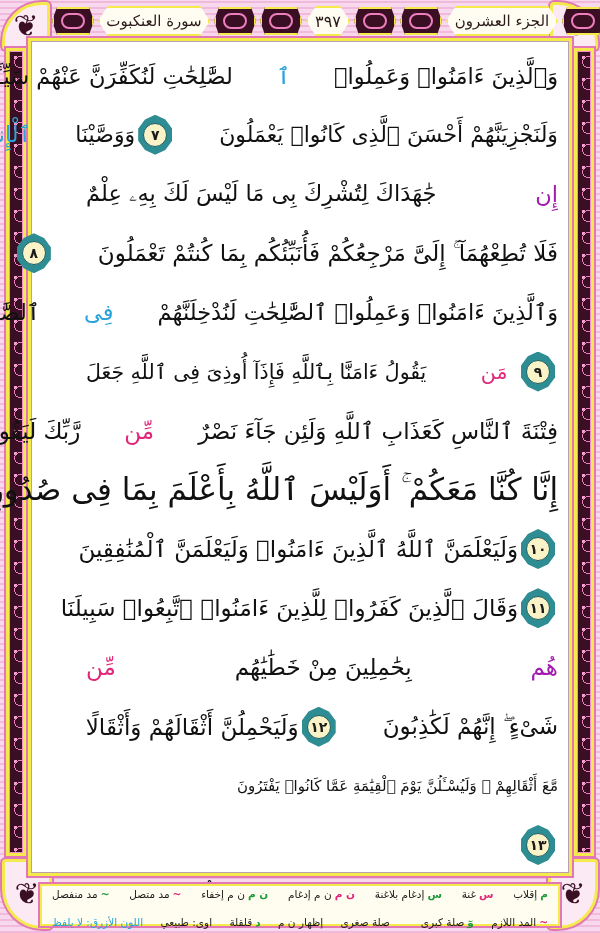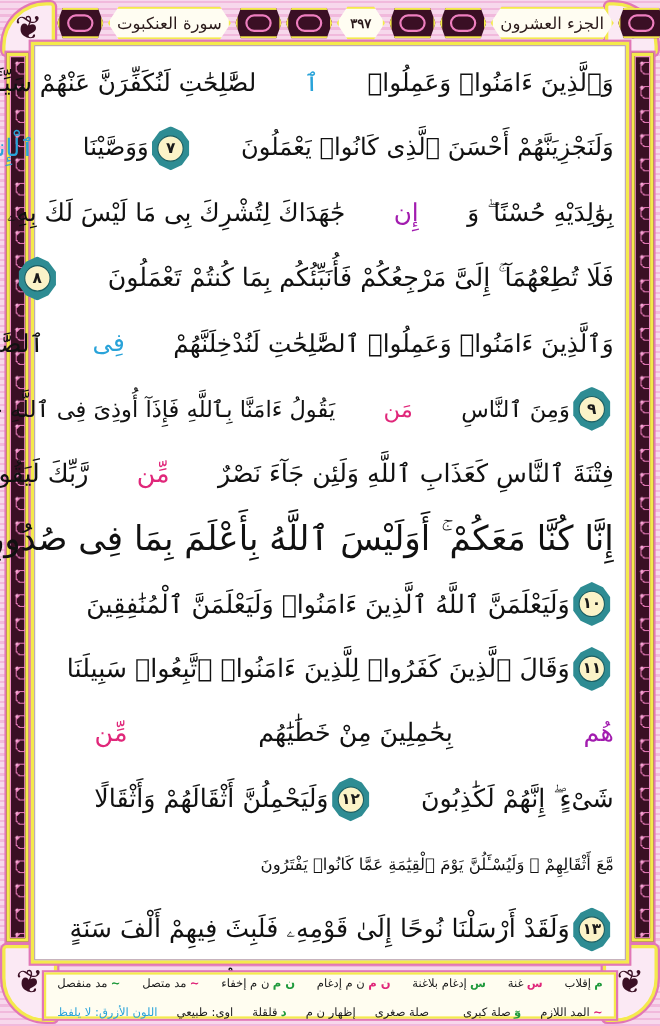--- a/index.html
+++ b/index.html
@@ -63,21 +63,21 @@
   .h-cartouche {
     flex: 0 0 auto; height: 30px;
     background: #fffdf2;
     border: 2px solid #f4ea4c;
     box-shadow: 0 0 0 2px #e277b6;
     clip-path: polygon(10px 0, calc(100% - 10px) 0, 100% 50%, calc(100% - 10px) 100%, 10px 100%, 0 50%);
     display: flex; align-items: center; justify-content: center;
     color: #2a1a1a; font-family: "DejaVu Serif", serif;
   }
   .h-title { width: 112px; font-size: 15px; direction: rtl; }
-  .h-page  { width: 44px; font-size: 12px; font-weight: bold; }
+  .h-page  { width: 44px; font-size: 16px; font-weight: normal; }
 
   
   .panel {
     position: absolute; left: 31px; top: 41px; width: 538px; height: 832px;
     background: #ffffff;
     border: 1px solid #b9a0ad;
     box-shadow: 0 0 0 3px #f4ea4c, 0 0 0 5px #e277b6;
     padding: 4px 10px 0 10px;
   }
   .line {
@@ -169,40 +169,38 @@
       </div>
       <div class="line" style="font-size: 22px;">
         <span class="seg">وَلَنَجْزِيَنَّهُمْ أَحْسَنَ ٱلَّذِى كَانُوا۟ يَعْمَلُونَ</span>
         <span class="ayah">
           <span>٧</span>
         </span>
         <span class="seg">وَوَصَّيْنَا </span>
         <span class="seg c-blue">ٱلْإِنسَٰنَ</span>
       </div>
       <div class="line" style="font-size: 22.5px;">
-        <span class="seg">بِوَٰلِدَيْهِ حُسْنًا ۖ وَ</span>
         <span class="seg c-green">إِن</span>
         <span class="seg"> جَٰهَدَاكَ لِتُشْرِكَ بِى مَا لَيْسَ لَكَ بِهِۦ عِلْمٌ</span>
       </div>
       <div class="line" style="font-size: 23px;">
         <span class="seg">فَلَا تُطِعْهُمَآ ۚ إِلَىَّ مَرْجِعُكُمْ فَأُنَبِّئُكُم بِمَا كُنتُمْ تَعْمَلُونَ</span>
         <span class="ayah">
           <span>٨</span>
         </span>
       </div>
       <div class="line" style="font-size: 22.5px;">
         <span class="seg">وَٱلَّذِينَ ءَامَنُوا۟ وَعَمِلُوا۟ ٱلصَّٰلِحَٰتِ لَنُدْخِلَنَّهُمْ </span>
         <span class="seg c-blue">فِى</span>
         <span class="seg"> ٱلصَّٰلِحِينَ</span>
       </div>
       <div class="line" style="font-size: 20.5px;">
         <span class="ayah">
           <span>٩</span>
         </span>
-        <span class="seg">وَمِنَ ٱلنَّاسِ </span>
         <span class="seg c-pink">مَن</span>
         <span class="seg"> يَقُولُ ءَامَنَّا بِٱللَّهِ فَإِذَآ أُوذِىَ فِى ٱللَّهِ جَعَلَ</span>
       </div>
       <div class="line" style="font-size: 23px;">
         <span class="seg">فِتْنَةَ ٱلنَّاسِ كَعَذَابِ ٱللَّهِ وَلَئِن جَآءَ نَصْرٌ </span>
         <span class="seg c-pink">مِّن</span>
         <span class="seg"> رَّبِّكَ لَيَقُولُنَّ</span>
       </div>
       <div class="line" style="font-size: 31px;">
         <span class="seg">إِنَّا كُنَّا مَعَكُمْ ۚ أَوَلَيْسَ ٱللَّهُ بِأَعْلَمَ بِمَا فِى صُدُورِ ٱلْعَٰلَمِينَ</span>
@@ -231,21 +229,20 @@
         </span>
         <span class="seg">وَلَيَحْمِلُنَّ أَثْقَالَهُمْ وَأَثْقَالًا</span>
       </div>
       <div class="line" style="font-size: 15px;">
         <span class="seg">مَّعَ أَثْقَالِهِمْ ۖ وَلَيُسْـَٔلُنَّ يَوْمَ ٱلْقِيَٰمَةِ عَمَّا كَانُوا۟ يَفْتَرُونَ</span>
       </div>
       <div class="line" style="font-size: 23px;">
         <span class="ayah">
           <span>١٣</span>
         </span>
-        <span class="seg">وَلَقَدْ أَرْسَلْنَا نُوحًا إِلَىٰ قَوْمِهِۦ فَلَبِثَ فِيهِمْ أَلْفَ سَنَةٍ</span>
       </div>
       <div class="line" style="font-size: 23px;">
         <span class="seg">إِلَّا خَمْسِينَ عَامًا فَأَخَذَهُمُ </span>
         <span class="seg c-blue">ٱ</span>
         <span class="seg">لطُّوفَانُ وَهُمْ ظَٰلِمُونَ</span>
         <span class="ayah">
           <span>١٤</span>
         </span>
       </div>
     </div>

